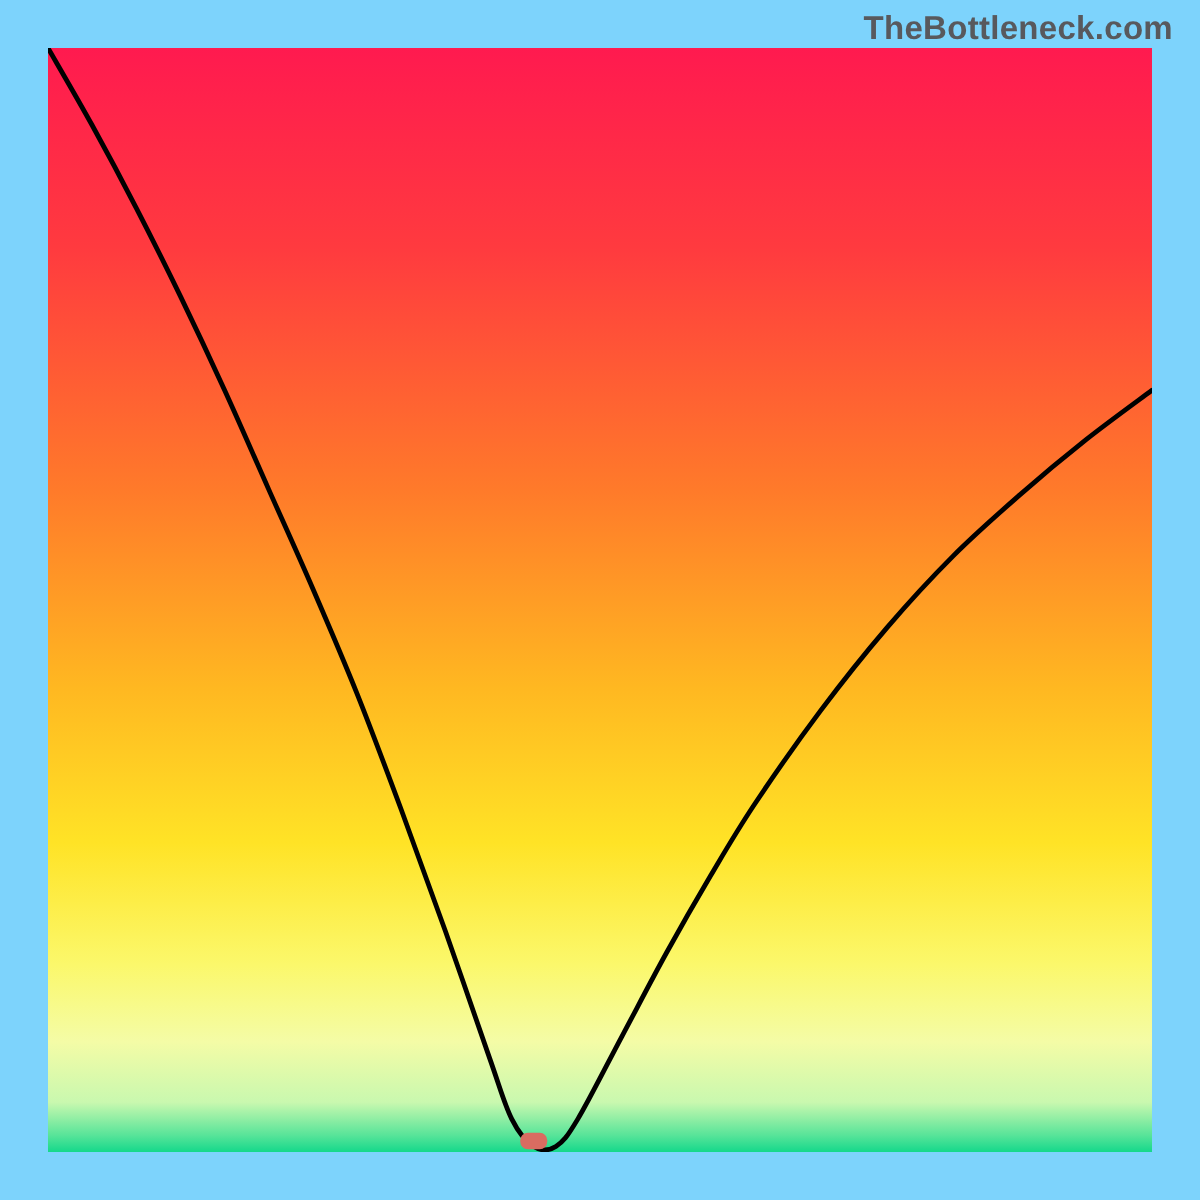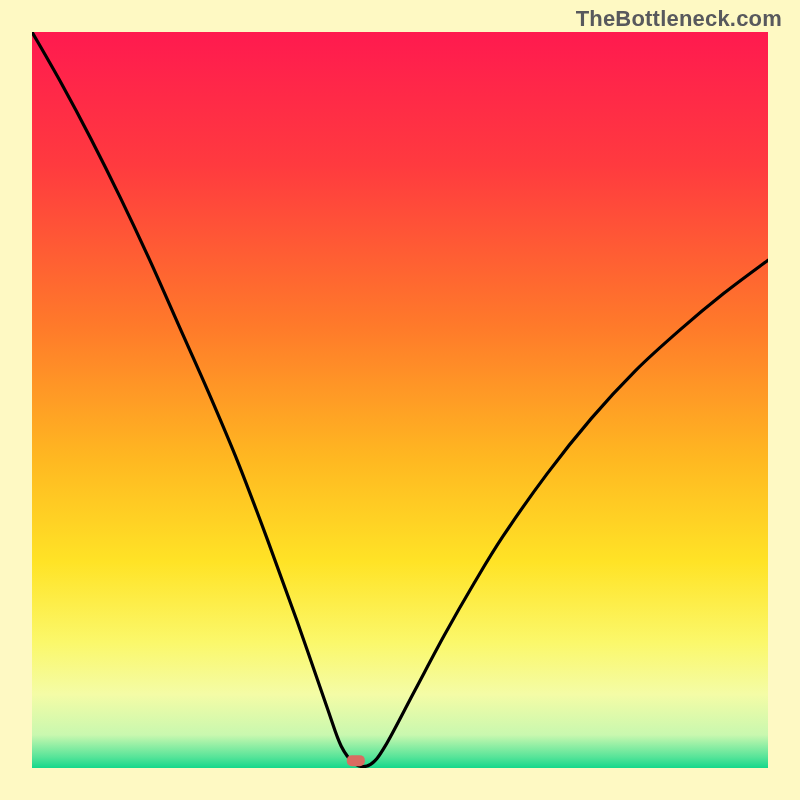--- a/index.html
+++ b/index.html
@@ -7,21 +7,21 @@
     padding: 0;
     width: 800px;
     height: 800px;
     background: #000;
     overflow: hidden;
   }
   .frame {
     position: relative;
     width: 800px;
     height: 800px;
-    background: #fef9c3;
+    background: #7dd3fc;
   }
   .watermark {
     position: absolute;
     top: 6px;
     right: 18px;
     font-family: Arial, Helvetica, sans-serif;
     font-size: 22px;
     font-weight: 600;
     color: #58595d;
     letter-spacing: 0.2px;

